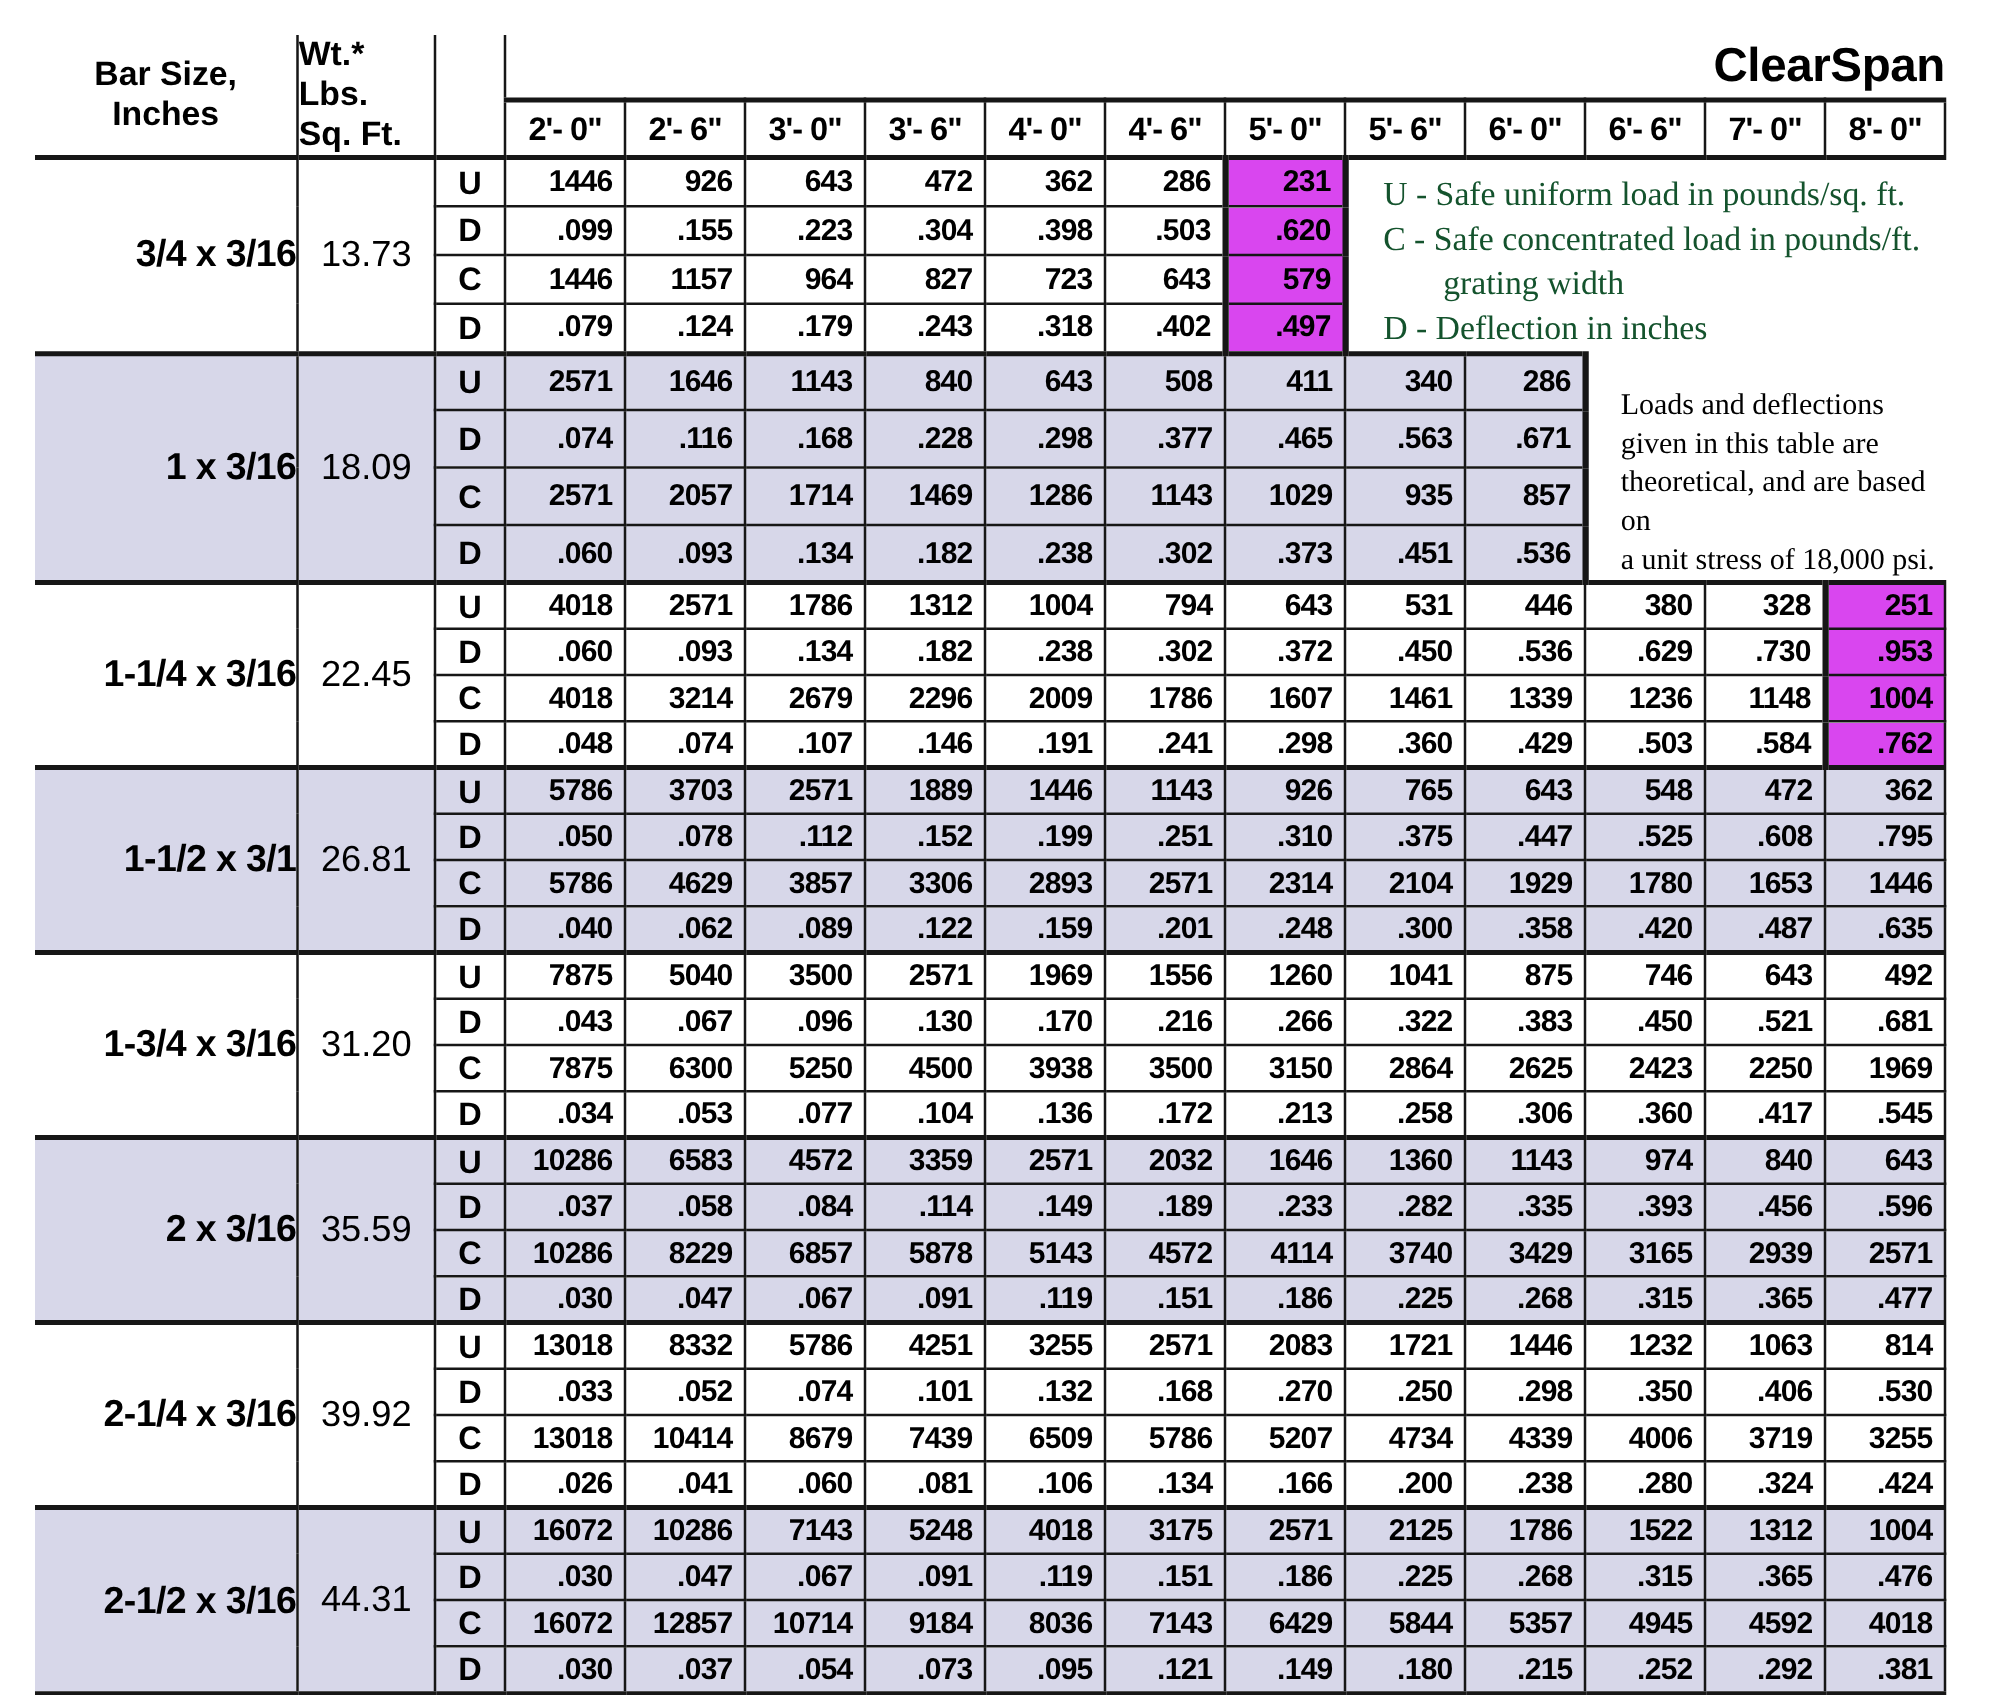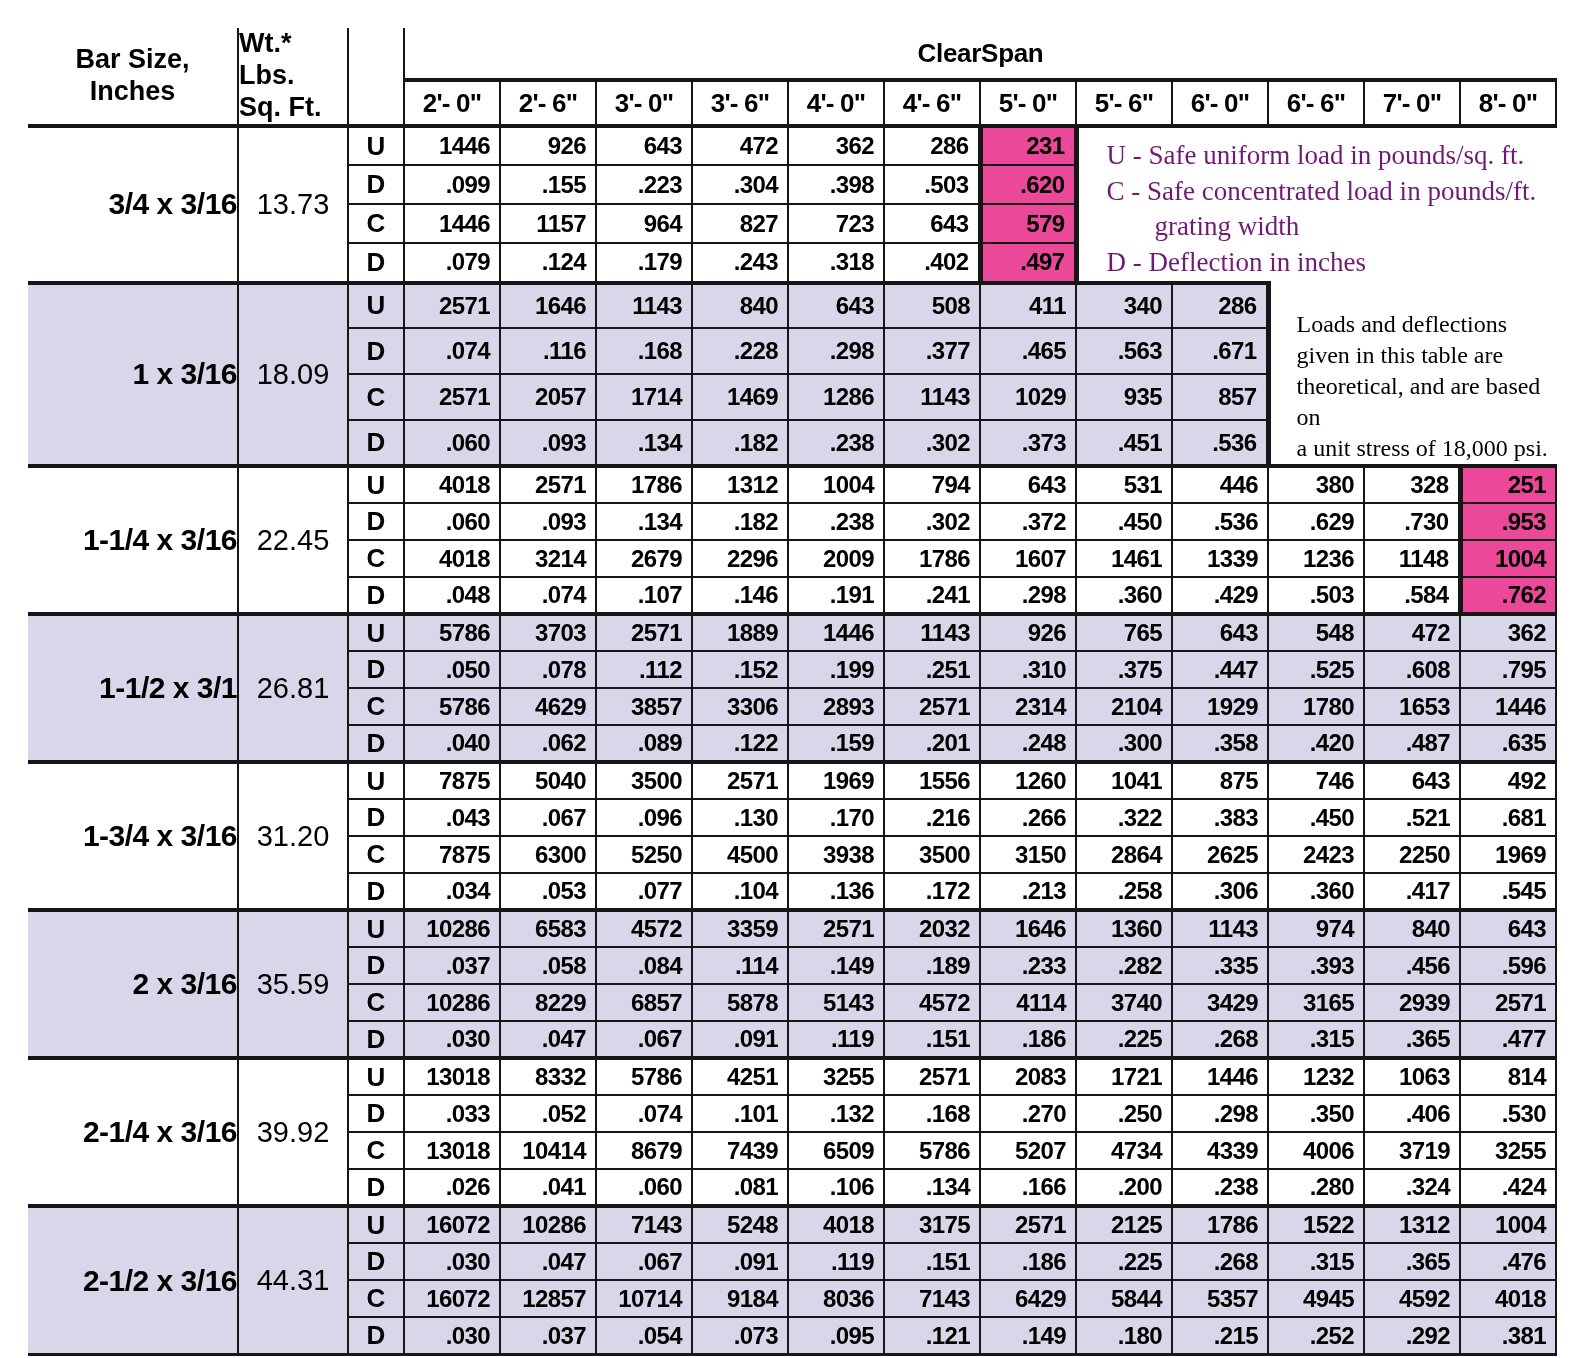--- a/index.html
+++ b/index.html
@@ -7,44 +7,44 @@
         font-family:"Liberation Sans",sans-serif;}
   table{border-collapse:collapse;table-layout:fixed;position:absolute;left:28px;top:28px;}
   th,td{padding:0;overflow:hidden;}
 
   
   .sizehead{border-right:2px solid #161616;border-bottom:4px solid #161616;
             font-weight:bold;font-size:27px;text-align:center;vertical-align:middle;line-height:1.18;}
   .wthead{border-left:2px solid #161616;border-right:2px solid #161616;border-bottom:4px solid #161616;
           font-weight:bold;font-size:27px;text-align:left;vertical-align:middle;line-height:1.18;}
   .labelhead{border-left:2px solid #161616;border-right:2px solid #161616;border-bottom:4px solid #161616;}
-  .cshead{border-bottom:4px solid #161616;font-weight:bold;font-size:26px;text-align:center;
+  .cshead{border-bottom:4px solid #161616;font-weight:bold;font-size:38px;text-align:right;
           vertical-align:middle;letter-spacing:-0.3px;margin-left:40px;}
   .spanhead{border-left:2px solid #161616;border-right:2px solid #161616;border-bottom:4px solid #161616;
             font-weight:bold;font-size:26px;text-align:center;vertical-align:middle;letter-spacing:-0.8px;}
   .hrowA{height:52px;} .hrowB{height:46px;}
 
   
   tbody tr{height:37px;}
   .num{border:2px solid #161616;font-weight:bold;font-size:24px;text-align:right;
        padding-right:9px;letter-spacing:-0.6px;vertical-align:middle;}
   .rowlabel{border:2px solid #161616;font-weight:bold;font-size:26px;text-align:center;vertical-align:middle;}
   .size{border:2px solid #161616;border-left:none;font-weight:bold;font-size:30px;
         text-align:right;vertical-align:middle;letter-spacing:-0.5px;}
   .wtcell{border:2px solid #161616;font-weight:normal;font-size:29px;text-align:center;vertical-align:middle;}
   .band{background:#d7d7e9;}
-  .shade{background:#ec4899;}
+  .shade{background:#d946ef;}
   .gtop{border-top:4px solid #161616 !important;}
   .gbottom{border-bottom:3px solid #161616 !important;}
   .thickL{border-left:5px solid #161616 !important;}
   .thickR{border-right:5px solid #161616 !important;}
   .free{border:none;background:#fff;vertical-align:top;}
 
   .legendText{font-family:"Liberation Serif",serif;font-size:27px;line-height:1.32;
-              padding:10px 0 0 28px;color:#701a75;}
+              padding:10px 0 0 28px;color:#14532d;}
   .legendText .indent{padding-left:48px;}
   .noteText{font-family:"Liberation Serif",serif;font-size:24px;line-height:1.3;
             padding:26px 0 0 26px;color:#000000;}
 </style>
 </head>
 <body>
 
 <div class="wrap">
   <table>
     <colgroup>

